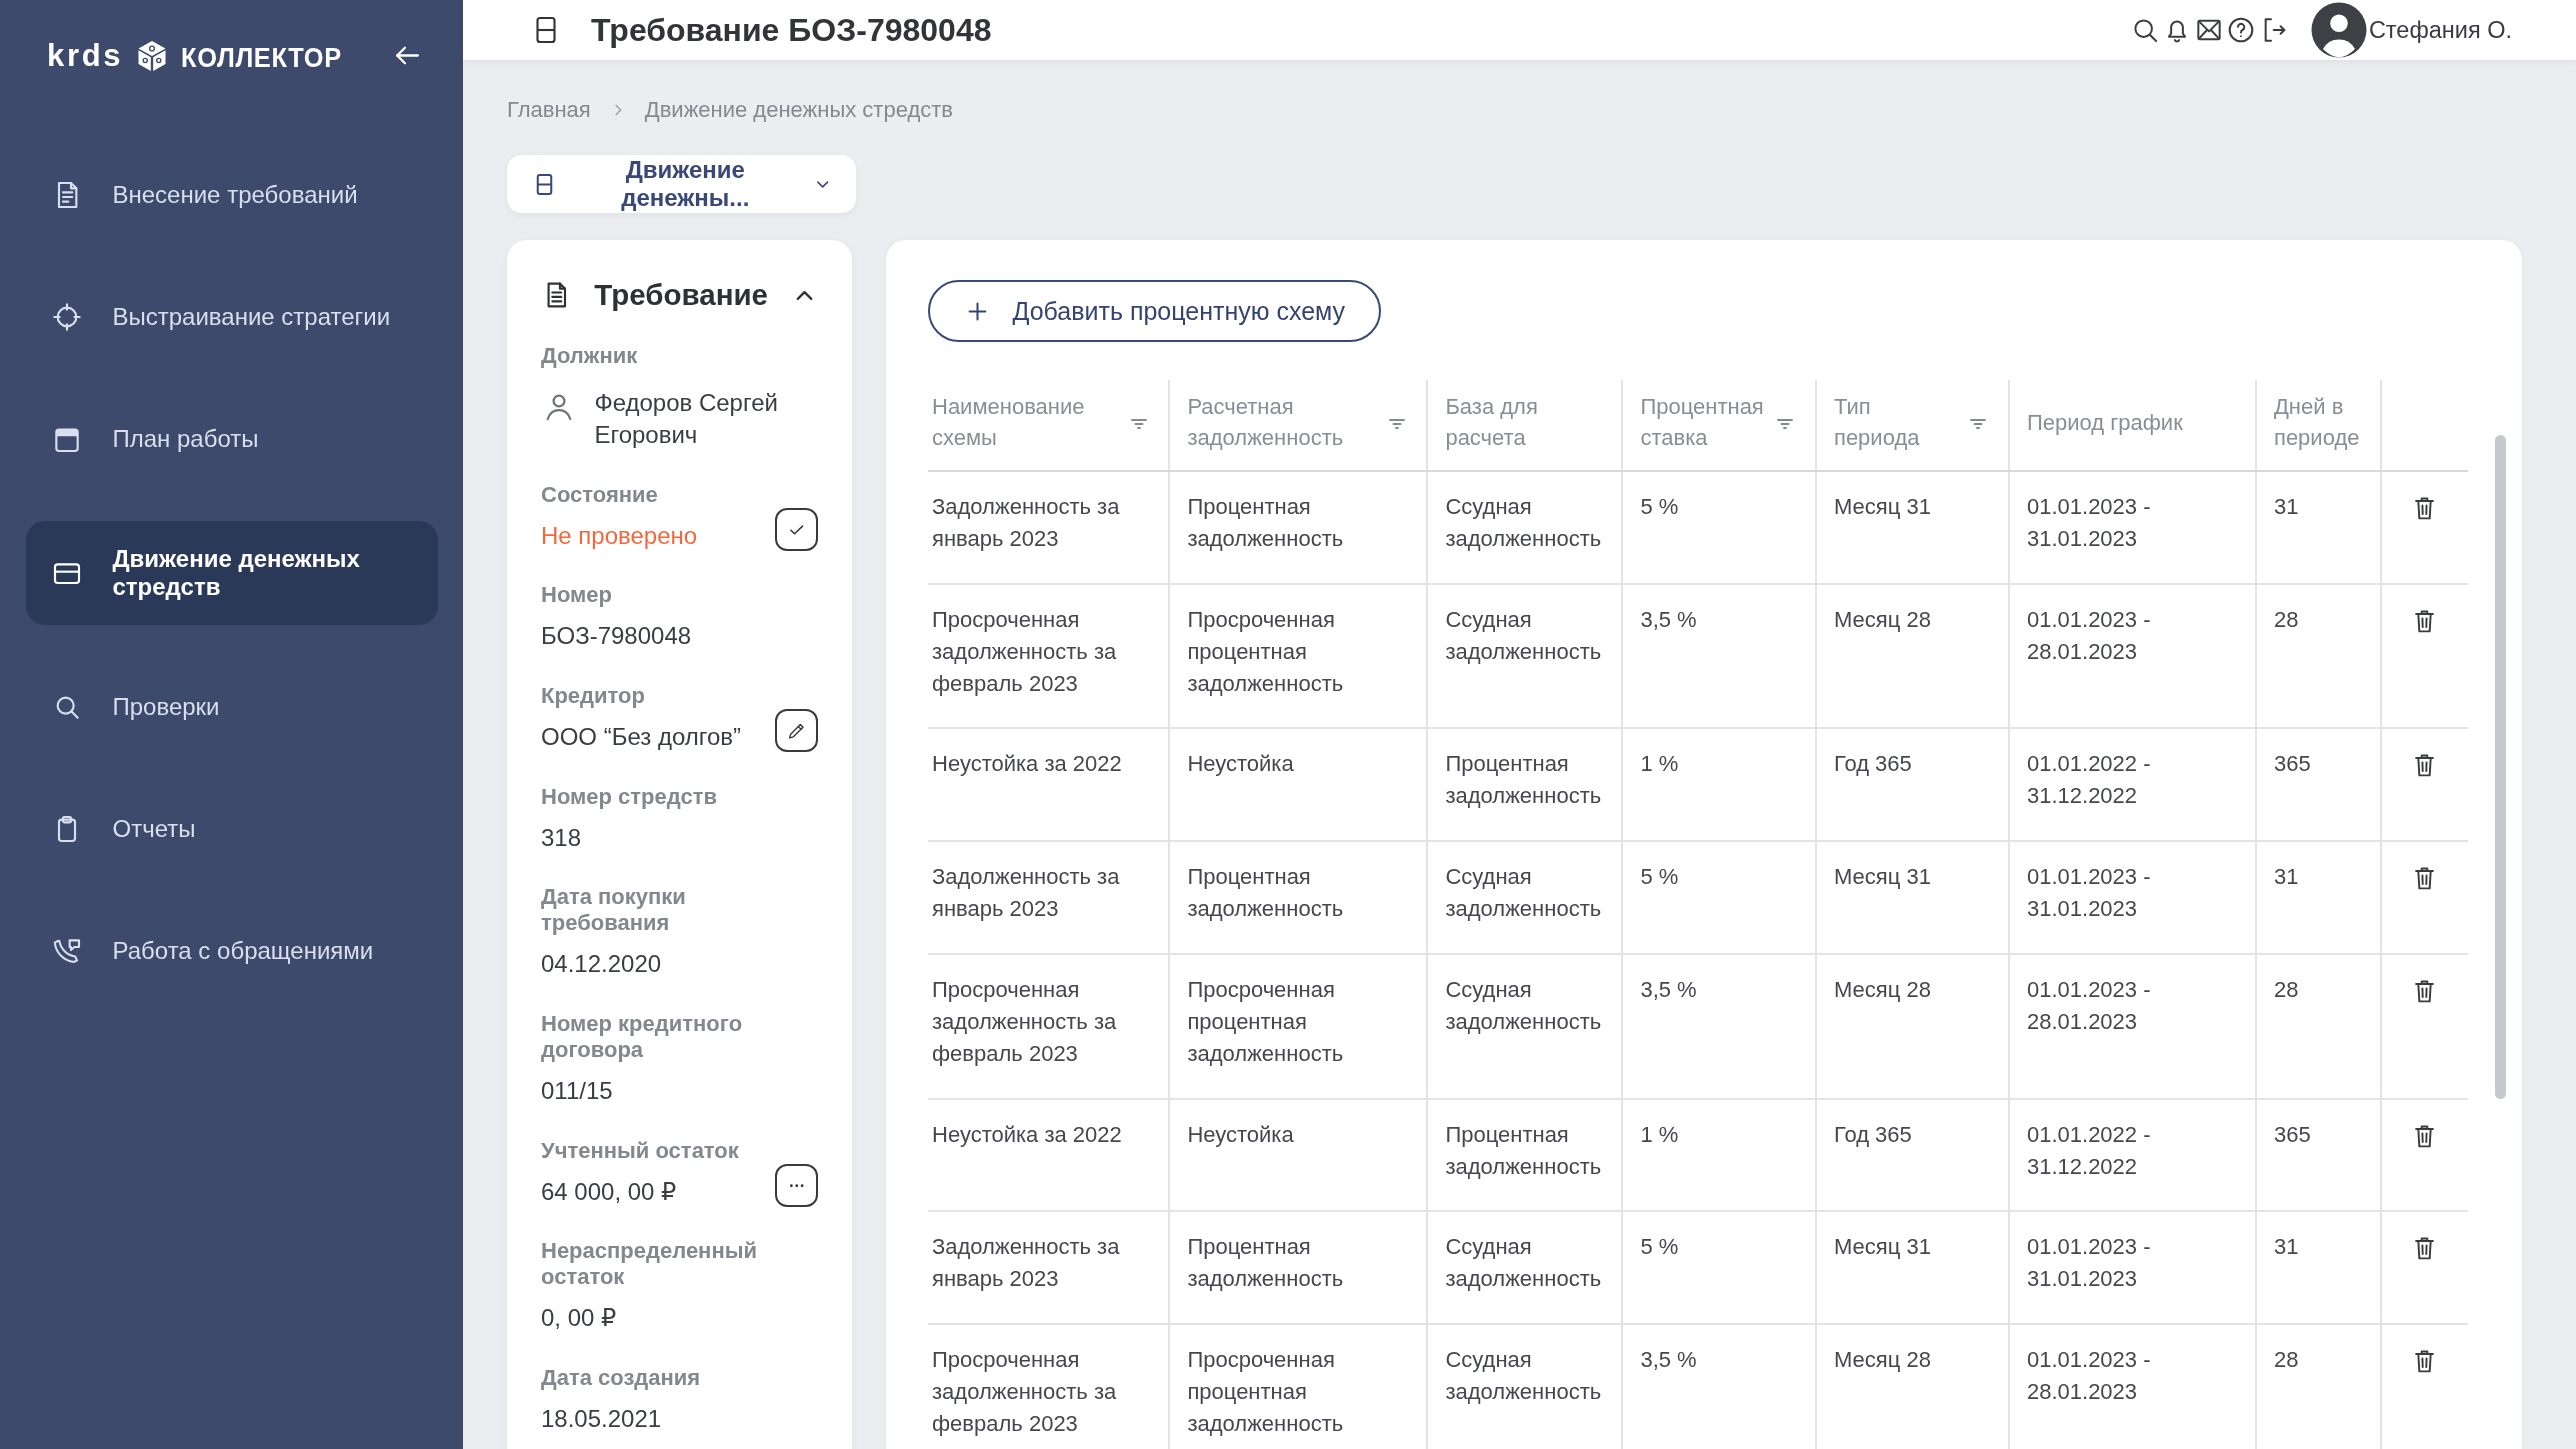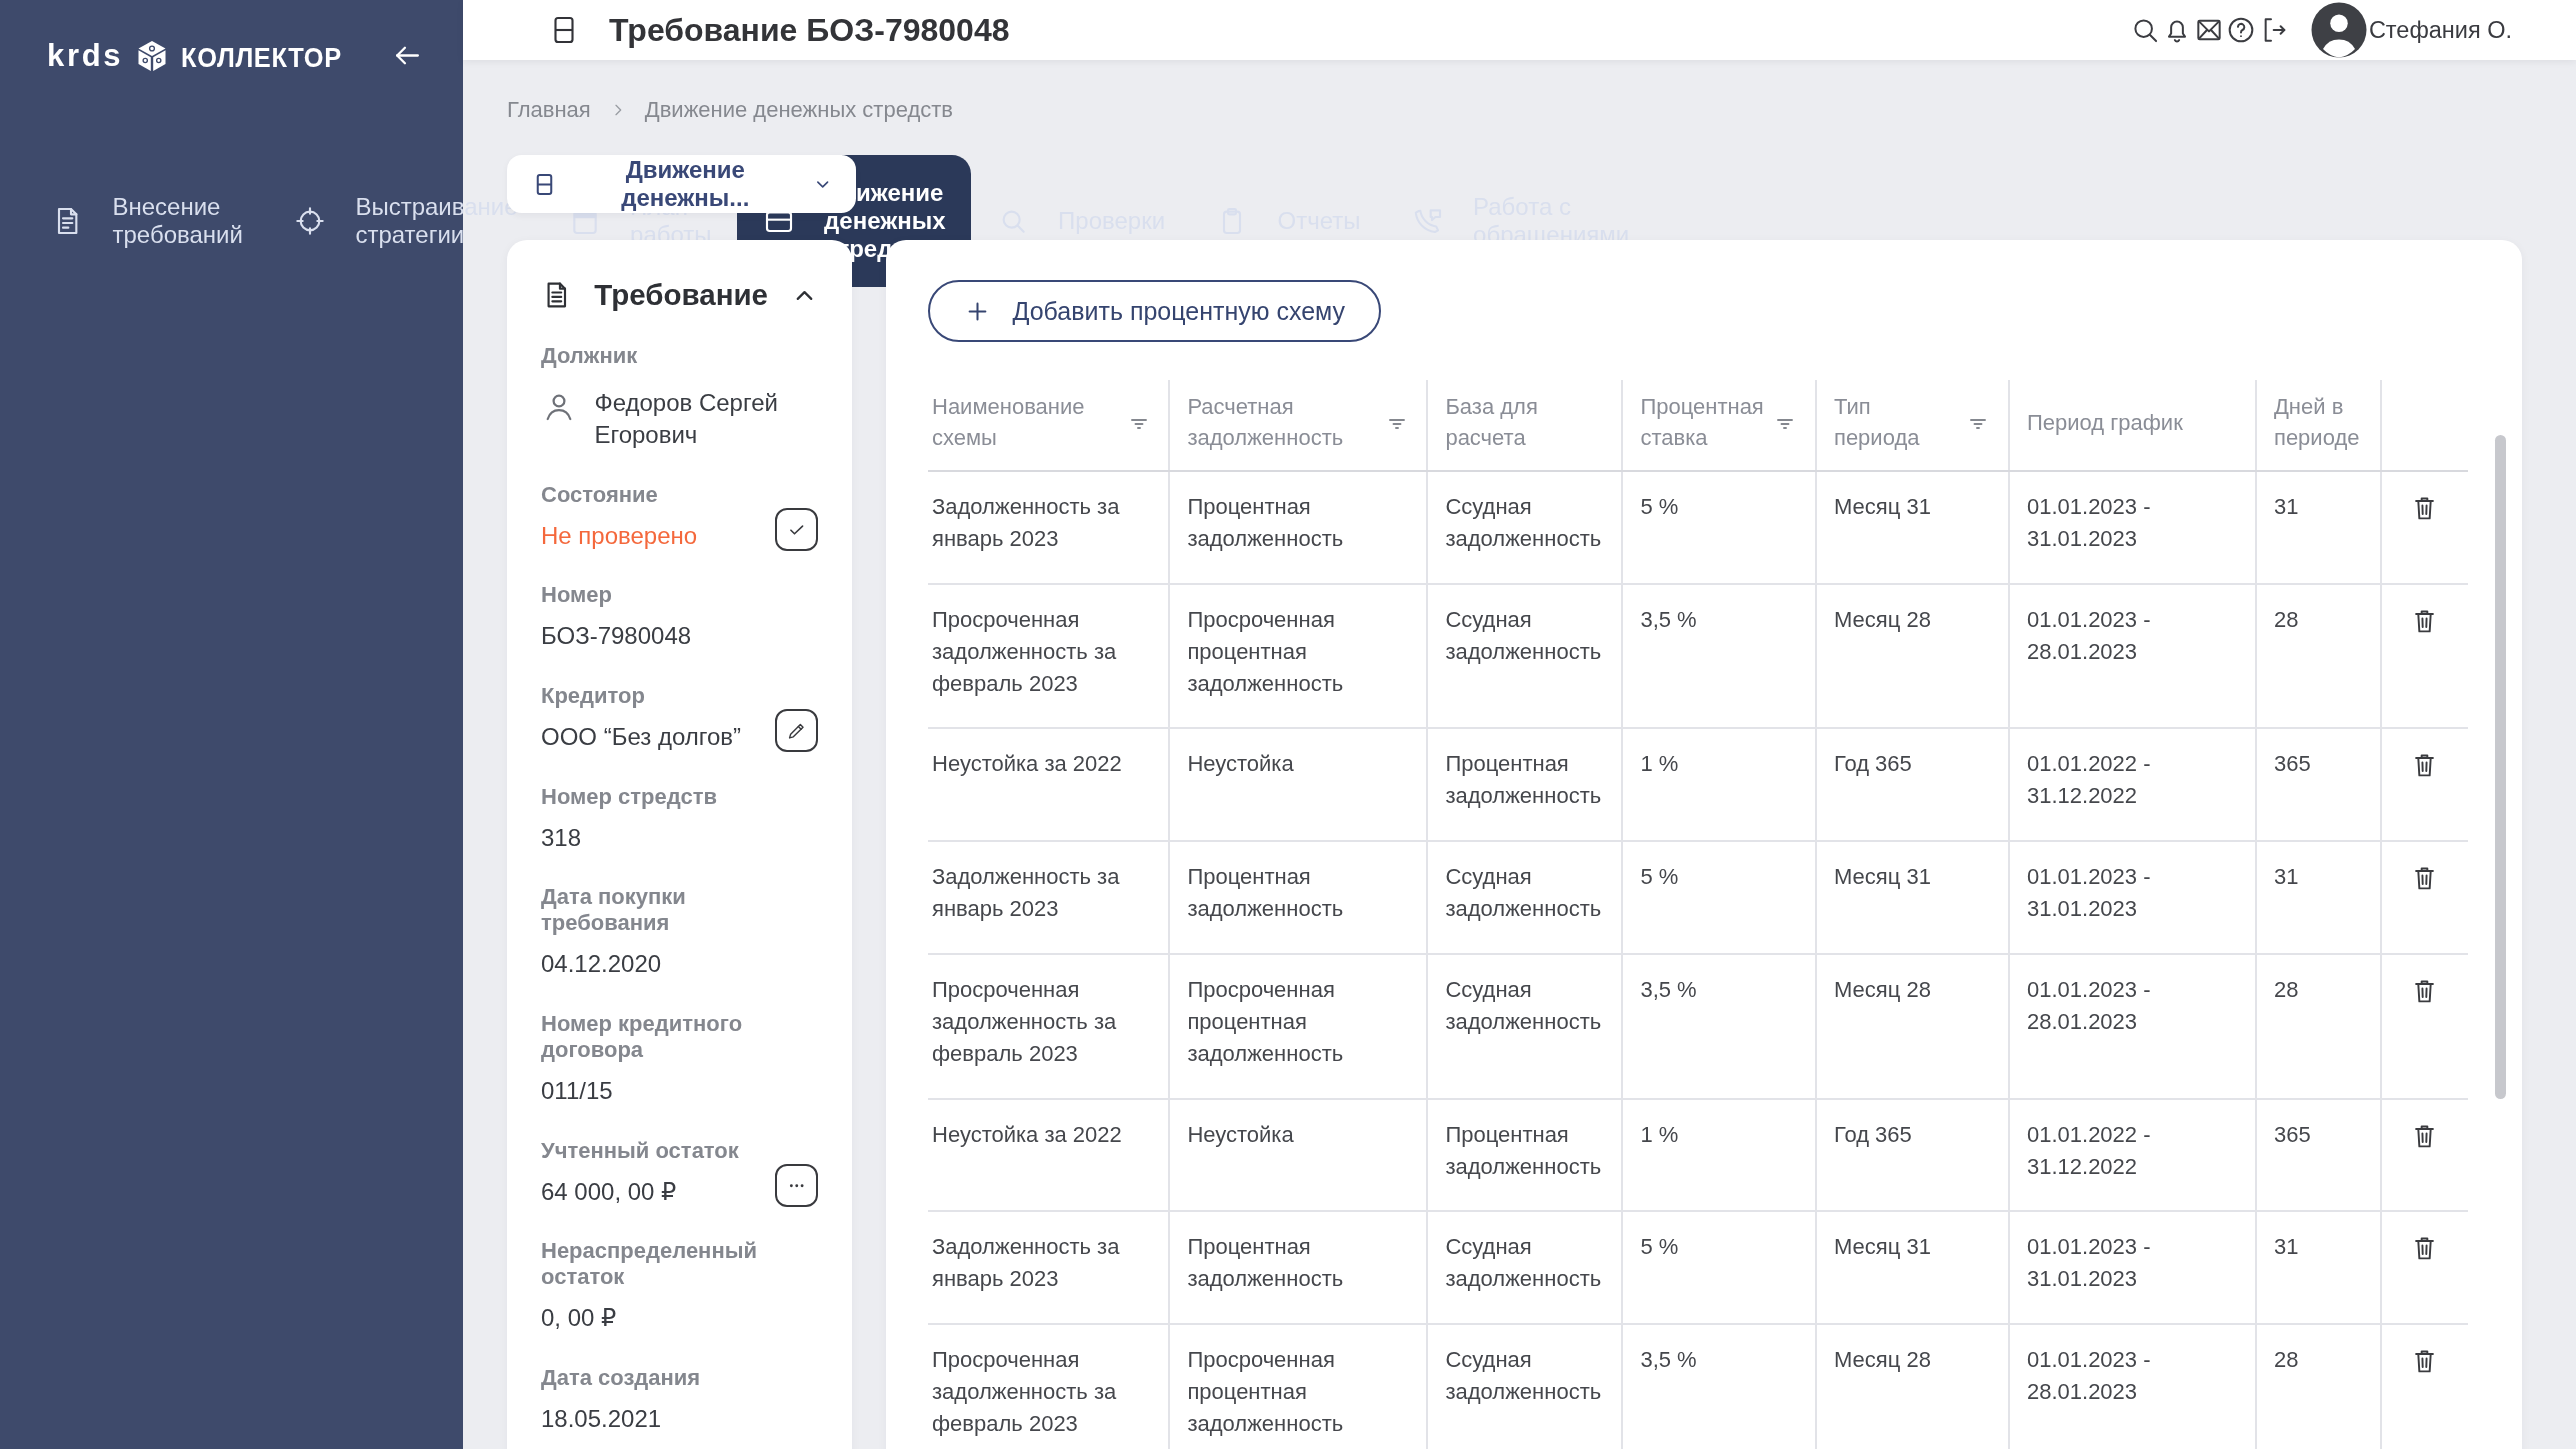--- a/index.html
+++ b/index.html
@@ -13,28 +13,28 @@
 
   
   .sidebar{width:463px;flex-shrink:0;background:var(--sidebar);color:#E2E7F2;display:flex;flex-direction:column;}
   .logo-row{height:111px;display:flex;align-items:center;justify-content:space-between;padding:0 40px 0 47px;}
   .logo{display:flex;align-items:flex-end;gap:10.7px;}
   .logo-krds{font-size:31px;font-weight:700;letter-spacing:2.7px;color:#fff;}
   .logo-cube{width:36px;height:36px;}
   .logo-collector{font-size:27px;font-weight:700;letter-spacing:0.7px;color:#fff;transform:scaleX(.94);transform-origin:left;}
   .collapse-btn{background:none;border:none;color:#fff;cursor:pointer;display:flex;}
   .collapse-btn svg{width:31px;height:31px;}
-  .nav{margin-top:44px;padding:0 25.5px;display:flex;flex-direction:row;}
+  .nav{margin-top:44px;padding:0 25.5px;display:flex;flex-direction:column;}
   .nav-item{display:flex;align-items:center;gap:29.5px;padding:24px 25.5px;border-radius:19px;font-size:24px;color:#D9DFEE;margin-bottom:42px;cursor:pointer;}
   .nav-item svg{width:32px;height:32px;flex-shrink:0;}
   .nav-item.active{background:var(--sidebar-active);color:#fff;font-weight:700;}
 
   
   .main{flex:1;display:flex;flex-direction:column;min-width:0;}
-  .topbar{height:111px;background:#fff;display:flex;align-items:center;padding:0 64px 0 84px;box-shadow:0 2px 6.7px rgba(40,44,63,.07);position:relative;z-index:2;}
+  .topbar{height:111px;background:#fff;display:flex;align-items:center;padding:0 64px 0 66px;box-shadow:0 2px 6.7px rgba(40,44,63,.07);position:relative;z-index:2;}
   .title-group{display:flex;align-items:center;gap:28px;color:#323338;}
   .title-group svg{width:34px;height:34px;}
   .page-title{font-size:32px;font-weight:700;color:#333438;}
   .topbar-right{margin-left:auto;display:flex;align-items:center;}
   .icon-btn{background:none;border:none;color:#3B3C41;cursor:pointer;display:flex;}
   .icon-btn svg{width:32px;height:32px;}
   .avatar{width:60px;height:60px;margin-left:20px;flex-shrink:0;}
   .user-name{font-size:23.5px;color:#3A3B40;}
 
   

